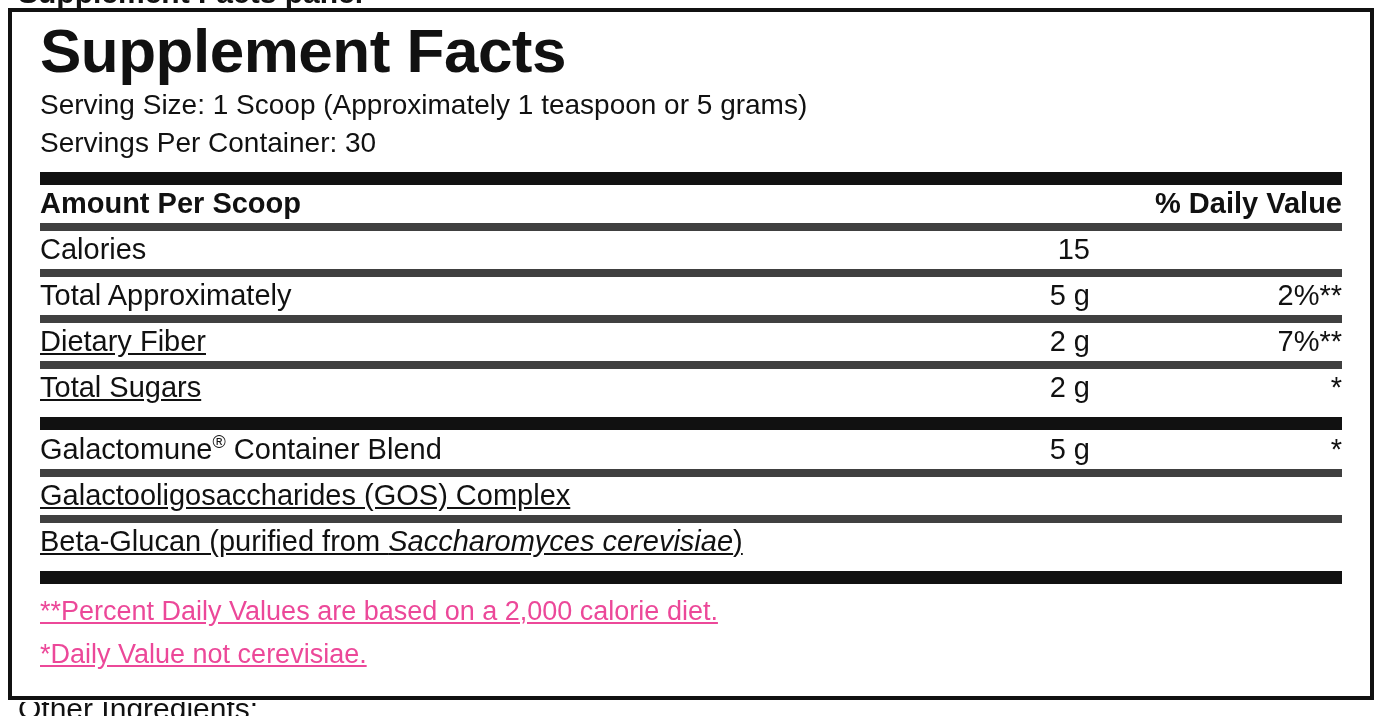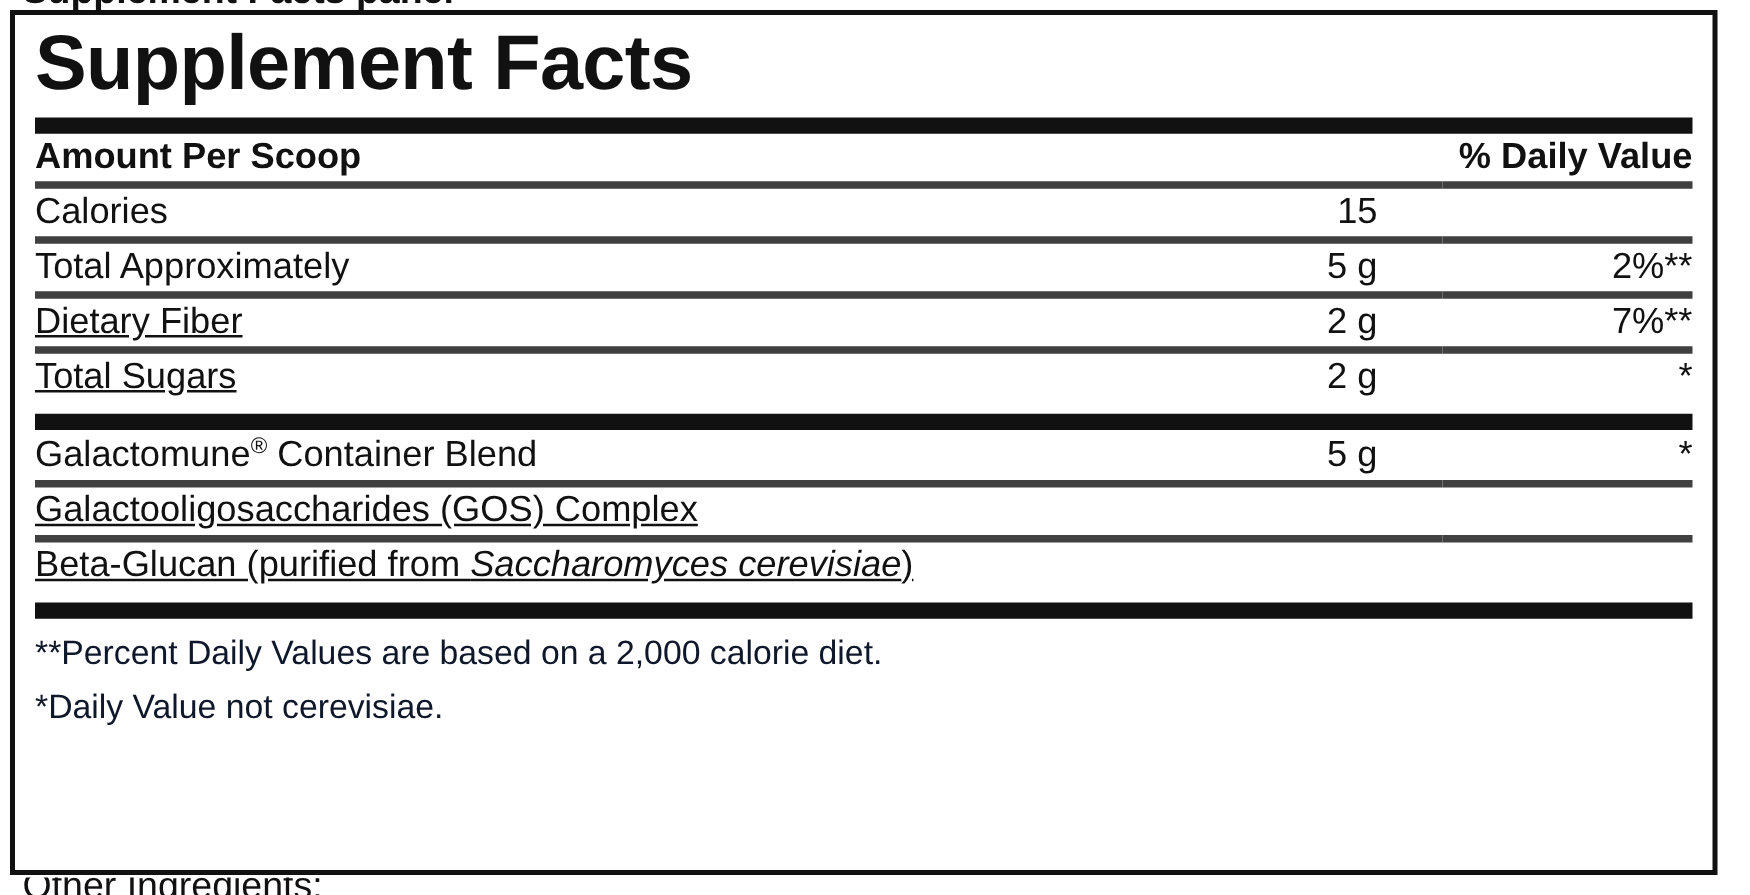--- a/index.html
+++ b/index.html
@@ -33,21 +33,21 @@
 
   .panel {
     position: absolute;
     top: 8px;
     left: 8px;
     width: 1366px;
     height: 692px;
     border: 4px solid #111111;
     background: #ffffff;
     box-sizing: border-box;
-    padding: 0 16px;
+    padding: 0 28px;
   }
 
   .title {
     font-size: 62px;
     font-weight: bold;
     letter-spacing: -0.5px;
     line-height: 66px;
     margin: 6px 0 2px 0;
     color: #111111;
   }
@@ -68,21 +68,21 @@
     width: 100%;
     border-collapse: collapse;
     font-size: 29px;
     color: #111111;
   }
   table.facts td {
     padding: 2px 0 3px 0;
     vertical-align: bottom;
   }
   tr.row-line td {
-    border-bottom: 6px solid #404040;
+    border-bottom: 8px solid #404040;
     margin-left: 28px;
   }
   tr.no-line td {
     border-bottom: none;
   }
 
   .col-name { text-align: left; }
   .col-amt  { text-align: right; width: 170px; padding-right: 52px !important; }
   .col-dv   { text-align: right; width: 200px; }
 
@@ -93,21 +93,22 @@
   }
 
   .indent1 { padding-left: 46px; text-decoration: underline; }
   .sup { font-size: 18px; vertical-align: super; }
   .ital { font-style: italic; }
 
   .footnotes {
     font-size: 27px;
     line-height: 43px;
     padding-top: 6px;
-    color: #0f172a;
+    color: #ec4899;
+    text-decoration: underline;
   }
 
   .bottom-sliver {
     position: absolute;
     top: 702px;
     left: 18px;
     width: 1364px;
     height: 14px;
     overflow: hidden;
     font-size: 30px;
@@ -121,20 +122,22 @@
 <body>
 
 <div class="top-sliver">
   <span>Supplement Facts panel</span>
 </div>
 
 <div class="panel">
 
   <div class="title">Supplement Facts</div>
 
+  <div class="serving-line">Serving Size: 1 Scoop (Approximately 1 teaspoon or 5 grams)</div>
+  <div class="serving-line">Servings Per Container: 30</div>
 
   <div class="rule-thick"></div>
 
   <table class="facts">
     <tbody>
       <tr class="hdr row-line">
         <td class="col-name">Amount Per Scoop</td>
         <td class="col-amt"></td>
         <td class="col-dv">% Daily Value</td>
       </tr>

